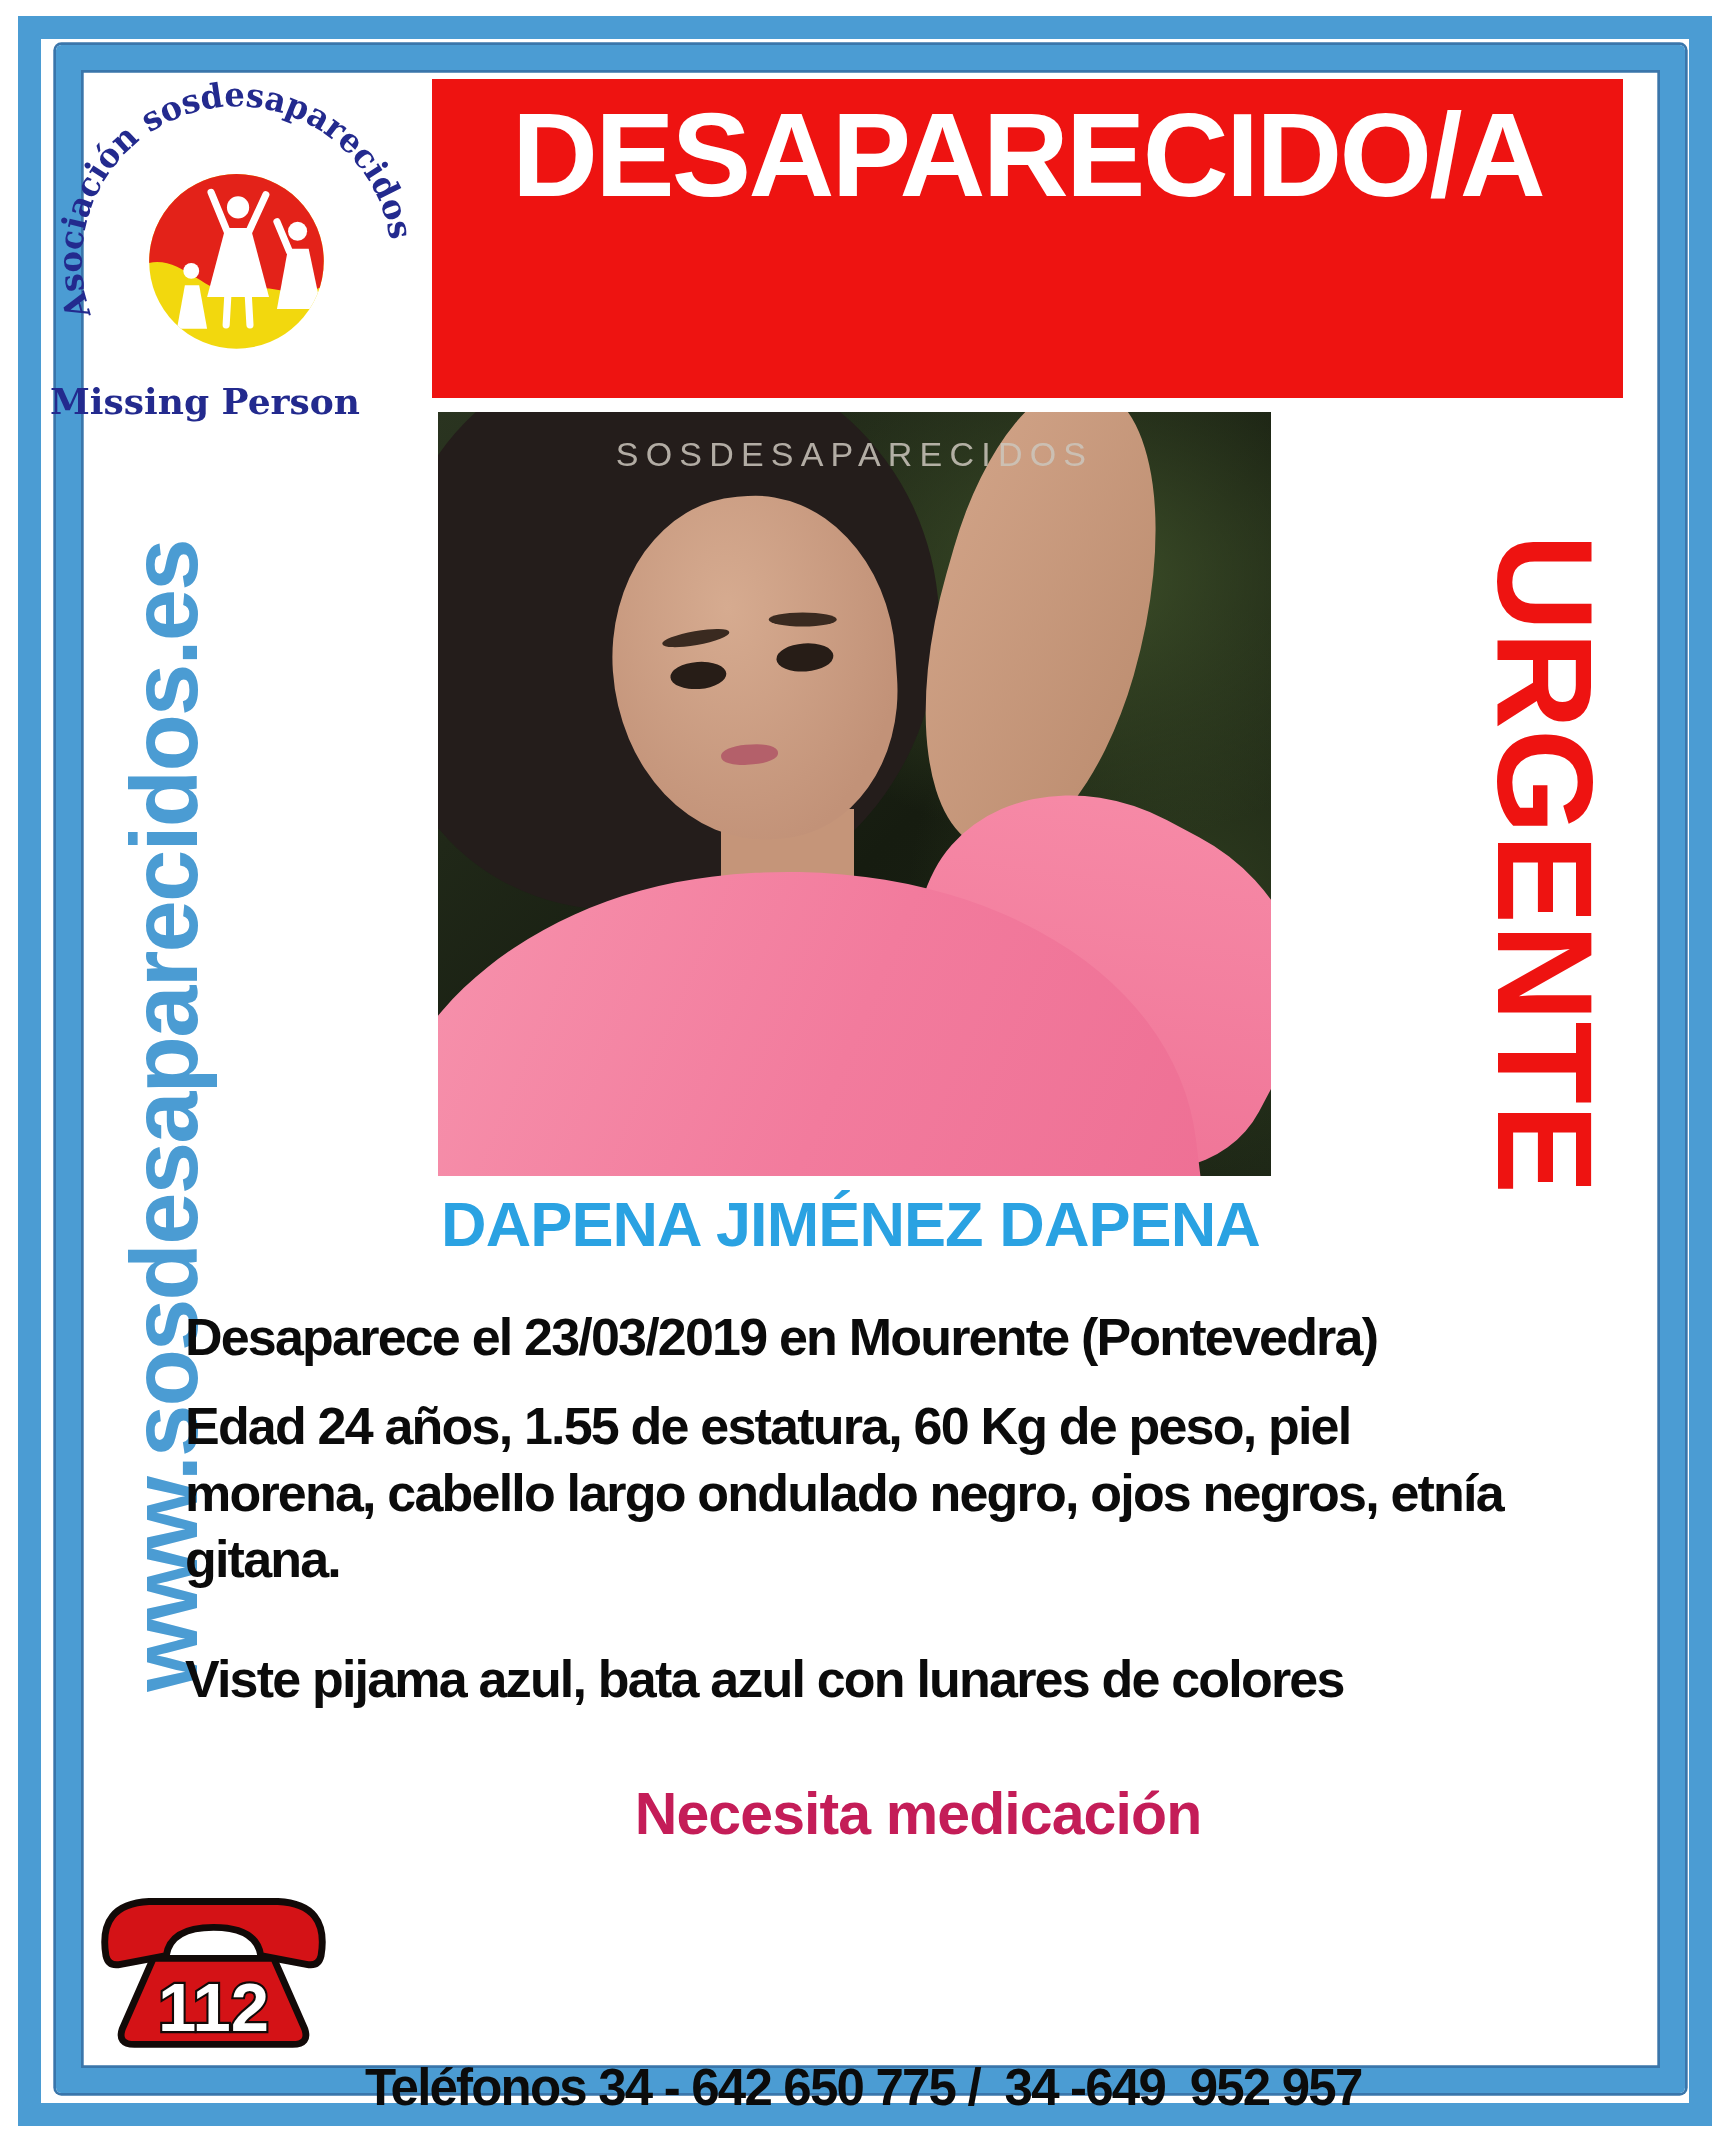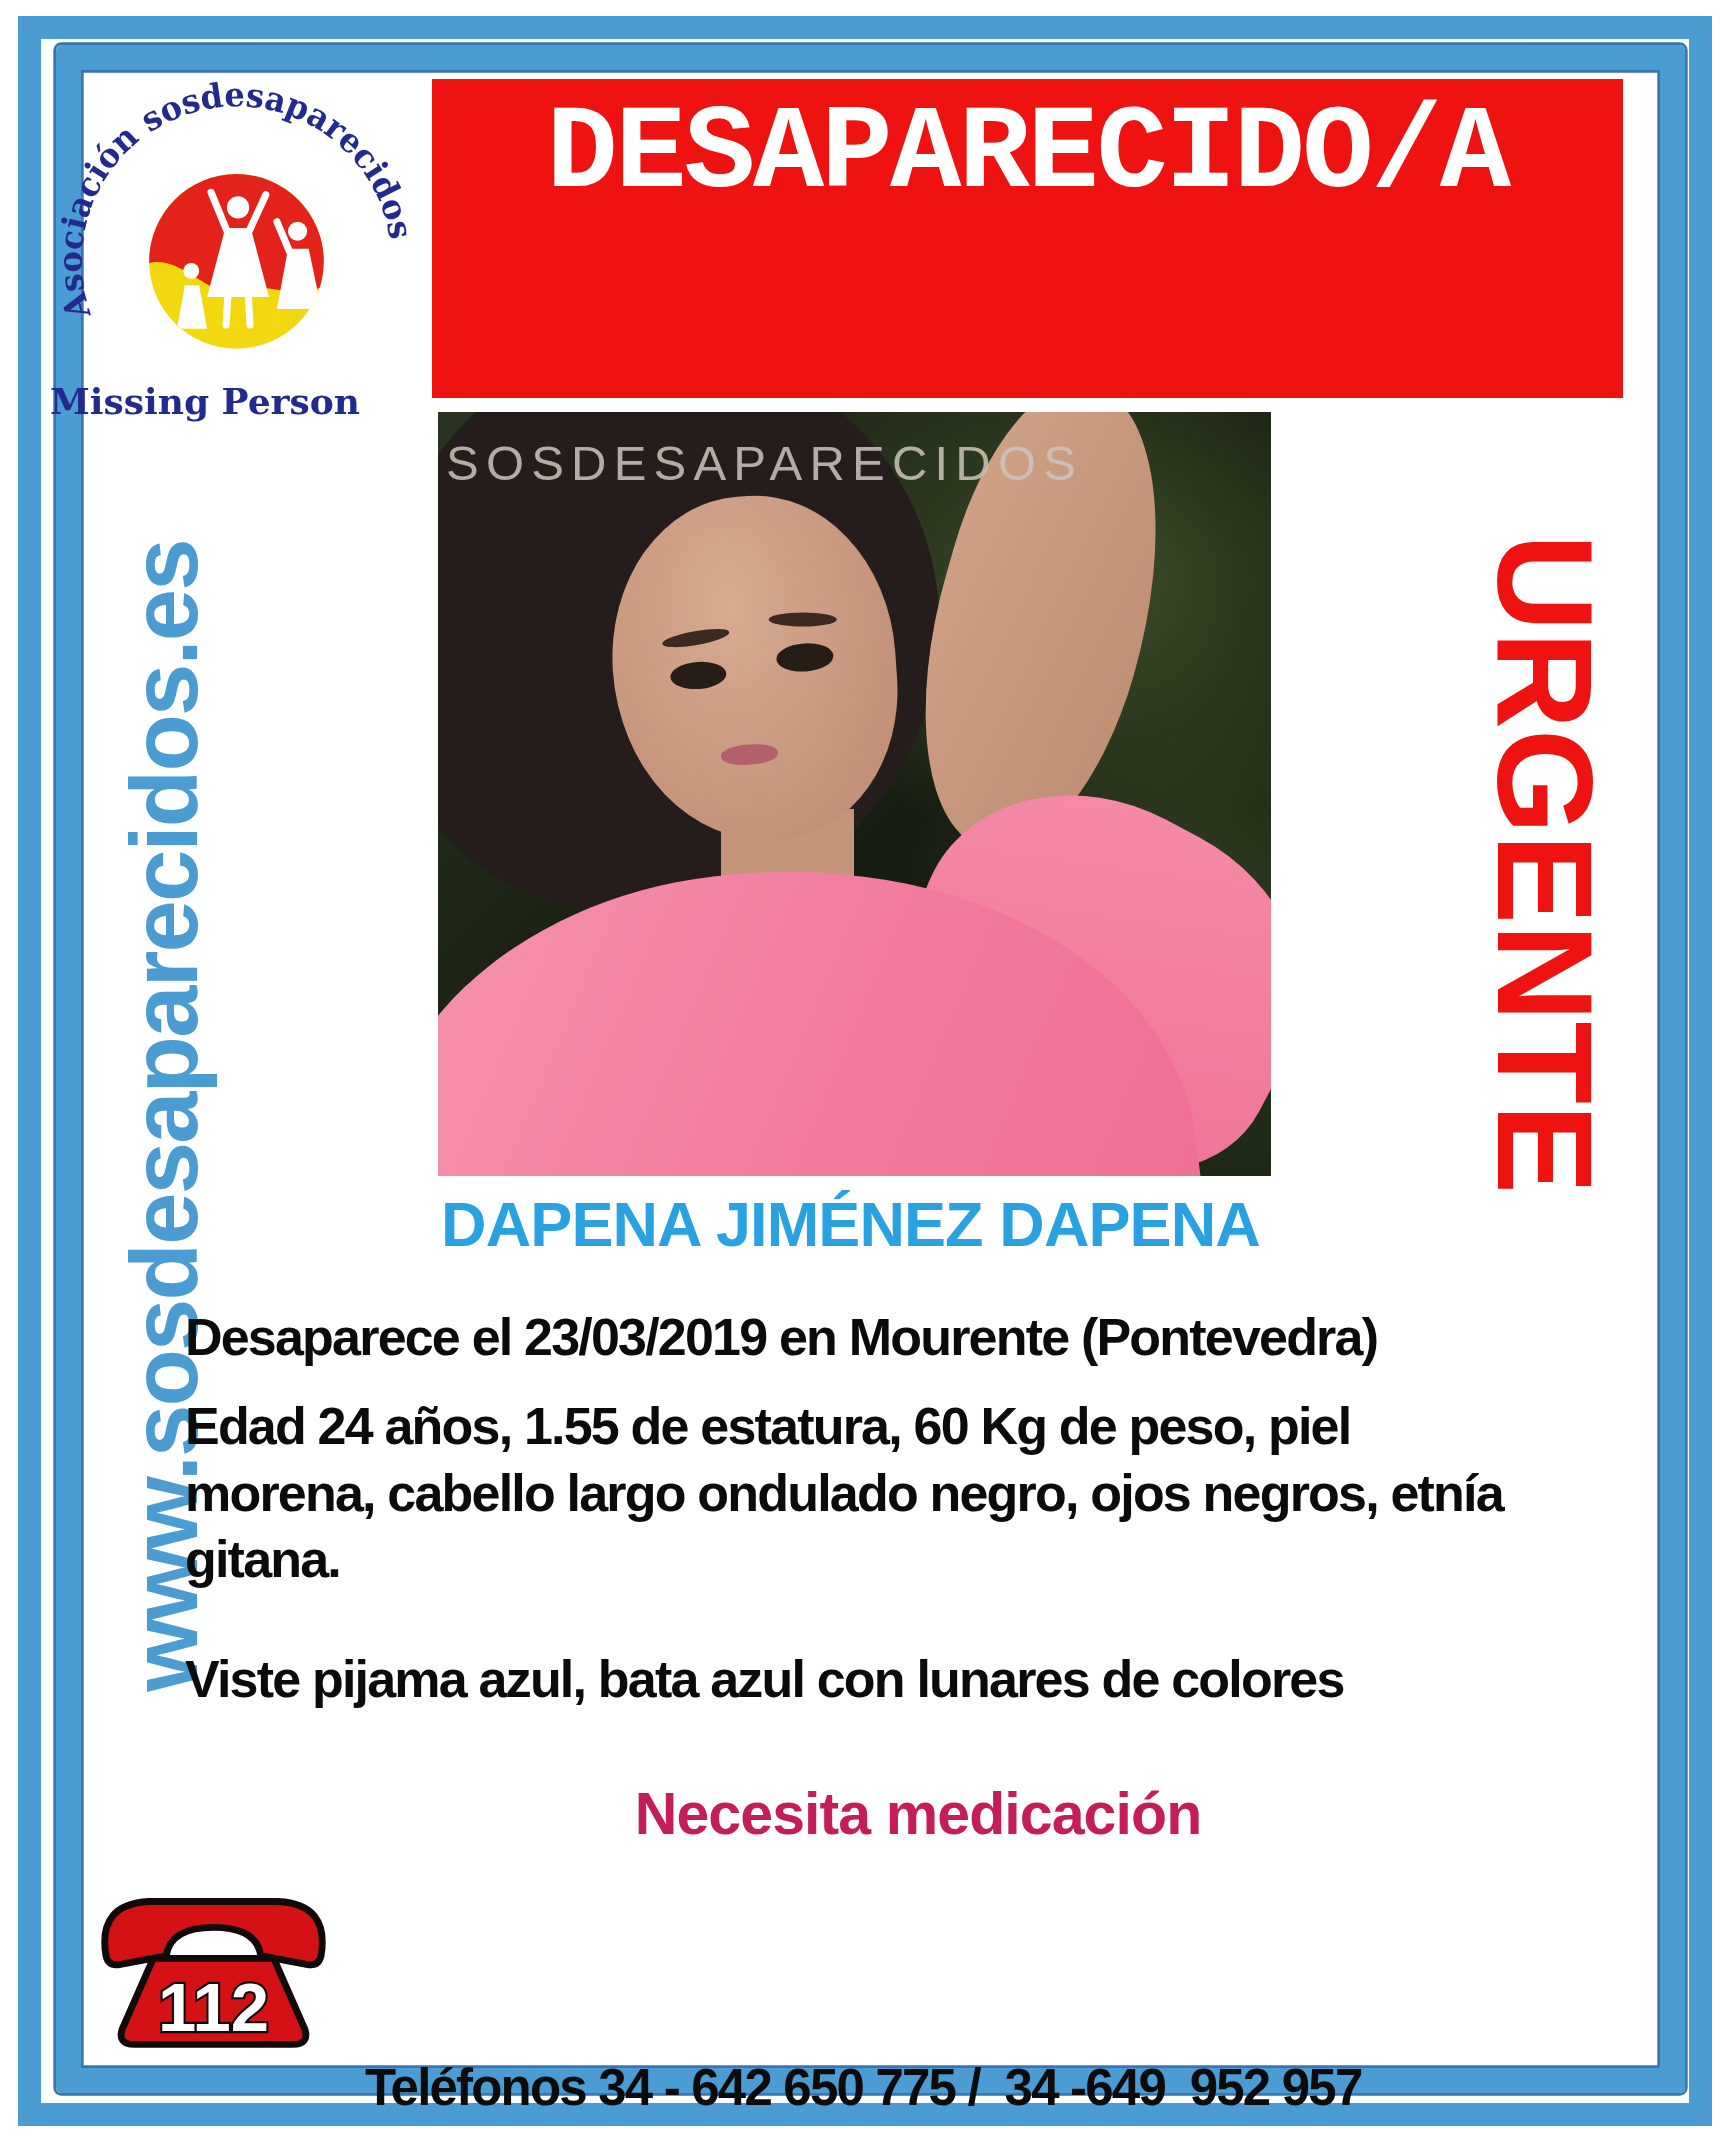--- a/index.html
+++ b/index.html
@@ -32,21 +32,21 @@
   .logo-caption{
     position:absolute;left:0;width:100%;top:317px;
     font-family:"DejaVu Serif",serif;font-weight:700;font-size:36px;color:var(--navy);
   }
   
   .banner{
     position:absolute;left:432px;top:79px;width:1191px;height:319px;
     background:var(--red);color:#ffffff;text-align:center;
   }
   .banner-title{
-    margin-top:9px;font-size:119px;font-weight:700;letter-spacing:-2.7px;line-height:1.12;font-family:Liberation Mono, monospace;
+    margin-top:9px;font-size:119px;font-weight:700;letter-spacing:-2.7px;line-height:1.12;
   }
   .banner-subtitle{
     margin-top:3.6px;font-size:61px;font-weight:700;letter-spacing:0;
   }
   
   .url-vertical{
     position:absolute;left:-519px;top:1062px;width:1368px;height:108px;
     transform:rotate(-90deg);text-align:center;
     font-size:94px;font-weight:700;letter-spacing:-1.8px;color:var(--blue);white-space:nowrap;
   }
@@ -89,22 +89,22 @@
     position:absolute;left:-8%;top:60%;width:98%;height:58%;
     background:linear-gradient(120deg,#f795ae 0%,#f27b9d 55%,#ee6f94 100%);
     border-radius:45% 55% 0 0 / 62% 72% 0 0;transform:rotate(-7deg);
   }
   .ph-shirt2{
     position:absolute;left:56%;top:52%;width:48%;height:44%;
     background:linear-gradient(160deg,#f78ca8,#ef7396);
     border-radius:50% 50% 40% 60%;transform:rotate(28deg);
   }
   .watermark{
-    position:absolute;left:8px;top:23.4px;width:100%;
-    font-size:49px;font-weight:400;letter-spacing:7.2px;color:rgba(203,198,188,0.85);
+    position:absolute;left:0;top:23.4px;width:100%;text-align:center;
+    font-size:34px;font-weight:400;letter-spacing:7.2px;color:rgba(203,198,188,0.85);
   }
   
   .person-name{
     position:absolute;left:81px;right:108px;top:1188px;text-align:center;
     font-size:63px;font-weight:700;letter-spacing:-0.9px;color:var(--nameblue);
   }
   .line-desaparece{
     position:absolute;left:185px;top:1294px;width:1404px;
     font-size:52px;font-weight:700;letter-spacing:-1.8px;color:var(--ink);white-space:nowrap;margin-top:13px;
   }

